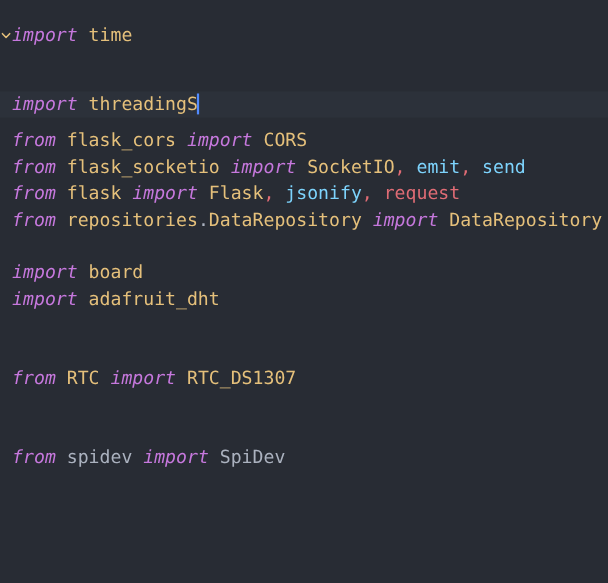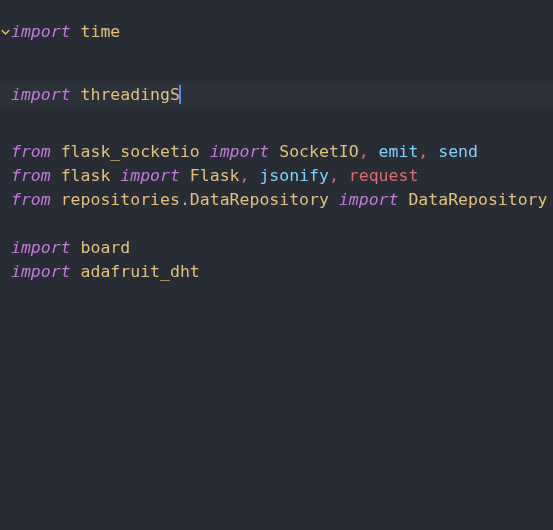--- a/index.html
+++ b/index.html
@@ -82,27 +82,30 @@
 </head>
 <body>
 
 <div id="editor">
   <div class="code-area">
       <div class="line" style="top: 20px; position: absolute; left: 0px; right: 0px;"><span class="fold-chevron"><svg width="9" height="9" viewBox="0 0 9 9">
             <path d="M1.2 2.6 L4.5 6.1 L7.8 2.6" fill="none" stroke="#e5c07b" stroke-width="1.4" stroke-linecap="round" stroke-linejoin="round"></path>
           </svg></span><span class="tok kw">import</span><span class="tok plain"> </span><span class="tok mod">time</span></div>
       <div class="line active" style="top: 68px; position: absolute; left: 0px; right: 0px;"><span class="tok kw">import</span><span class="tok plain"> </span><span class="tok mod">threadingS</span><span class="caret"></span></div>
       <div class="line" style="top: 92px; position: absolute; left: 0px; right: 0px;"></div>
+      <div class="line" style="top: 116px; position: absolute; left: 0px; right: 0px;"><span class="tok kw">from</span><span class="tok plain"> </span><span class="tok mod">flask_cors</span><span class="tok plain"> </span><span class="tok kw">import</span><span class="tok plain"> </span><span class="tok mod">CORS</span></div>
       <div class="line" style="top: 140px; position: absolute; left: 0px; right: 0px;"><span class="tok kw">from</span><span class="tok plain"> </span><span class="tok mod">flask_socketio</span><span class="tok plain"> </span><span class="tok kw">import</span><span class="tok plain"> </span><span class="tok mod">SocketIO</span><span class="tok var">,</span><span class="tok plain"> </span><span class="tok fn">emit</span><span class="tok var">,</span><span class="tok plain"> </span><span class="tok fn">send</span></div>
       <div class="line" style="top: 164px; position: absolute; left: 0px; right: 0px;"><span class="tok kw">from</span><span class="tok plain"> </span><span class="tok mod">flask</span><span class="tok plain"> </span><span class="tok kw">import</span><span class="tok plain"> </span><span class="tok mod">Flask</span><span class="tok var">,</span><span class="tok plain"> </span><span class="tok fn">jsonify</span><span class="tok var">,</span><span class="tok plain"> </span><span class="tok var">request</span></div>
       <div class="line" style="top: 188px; position: absolute; left: 0px; right: 0px;"><span class="tok kw">from</span><span class="tok plain"> </span><span class="tok mod">repositories</span><span class="tok punct">.</span><span class="tok mod">DataRepository</span><span class="tok plain"> </span><span class="tok kw">import</span><span class="tok plain"> </span><span class="tok mod">DataRepository</span></div>
       <div class="line" style="top: 212px; position: absolute; left: 0px; right: 0px;"></div>
       <div class="line" style="top: 236px; position: absolute; left: 0px; right: 0px;"><span class="tok kw">import</span><span class="tok plain"> </span><span class="tok mod">board</span></div>
       <div class="line" style="top: 260px; position: absolute; left: 0px; right: 0px;"><span class="tok kw">import</span><span class="tok plain"> </span><span class="tok mod">adafruit_dht</span></div>
       <div class="line" style="top: 284px; position: absolute; left: 0px; right: 0px;"></div>
       <div class="line" style="top: 308px; position: absolute; left: 0px; right: 0px;"></div>
+      <div class="line" style="top: 332px; position: absolute; left: 0px; right: 0px;"><span class="tok kw">from</span><span class="tok plain"> </span><span class="tok mod">RTC</span><span class="tok plain"> </span><span class="tok kw">import</span><span class="tok plain"> </span><span class="tok mod">RTC_DS1307</span></div>
       <div class="line" style="top: 356px; position: absolute; left: 0px; right: 0px;"></div>
+      <div class="line" style="top: 404px; position: absolute; left: 0px; right: 0px;"><span class="tok kw">from</span><span class="tok plain"> </span><span class="tok plain">spidev</span><span class="tok plain"> </span><span class="tok kw">import</span><span class="tok plain"> </span><span class="tok plain">SpiDev</span></div>
       <div class="line" style="top: 428px; position: absolute; left: 0px; right: 0px;"></div>
       <div class="line" style="top: 476px; position: absolute; left: 0px; right: 0px;"></div>
       <div class="line" style="top: 500px; position: absolute; left: 0px; right: 0px;"></div>
       <div class="line" style="top: 524px; position: absolute; left: 0px; right: 0px;"></div>
     </div>
 </div>
 
 </body></html>

